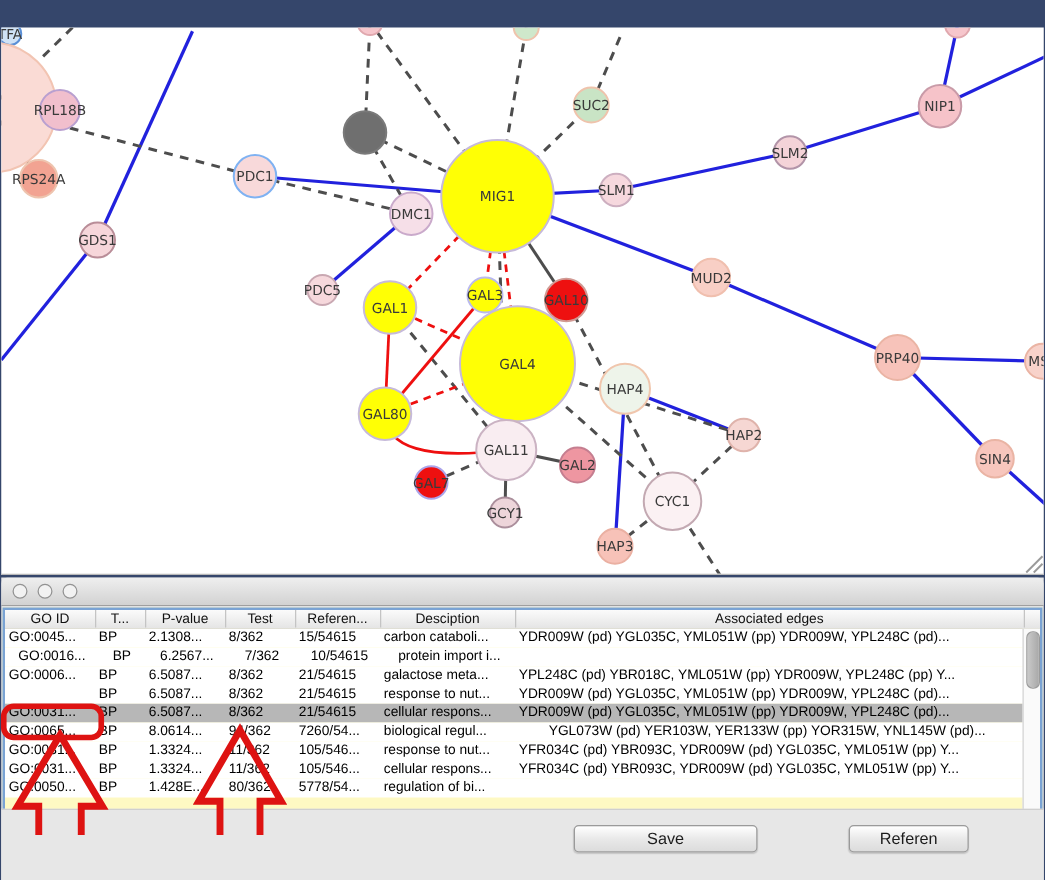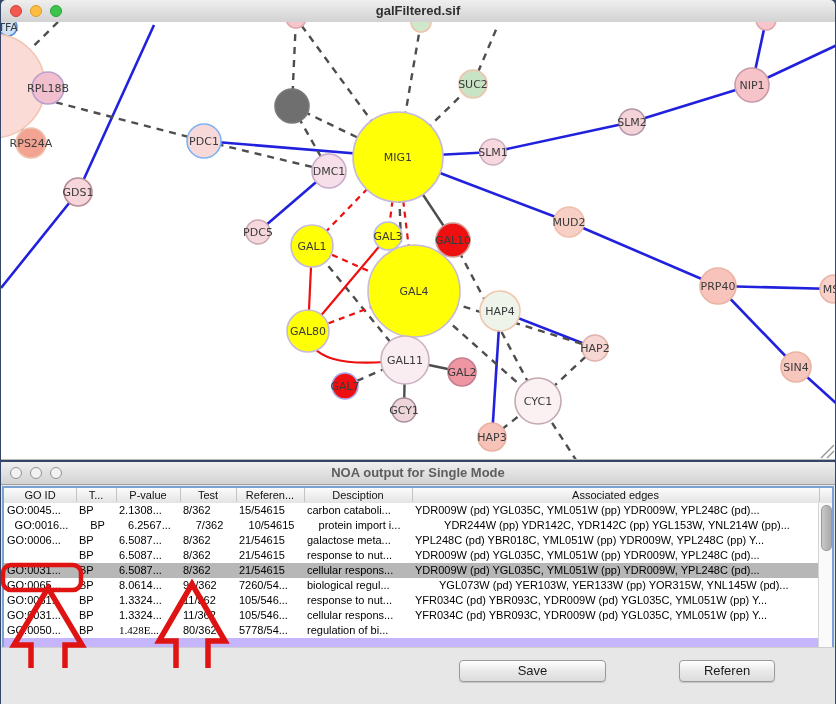--- a/index.html
+++ b/index.html
@@ -13,48 +13,40 @@
   .light{width:12px;height:12px;border-radius:50%;box-sizing:border-box;}
   .lt-close{background:#f4594f;border:1px solid #ce4137;}
   .lt-min{background:#fdbd40;border:1px solid #dd9e23;}
   .lt-zoom{background:#3cc44f;border:1px solid #27a434;}
   .lt-gray{background:#f2f2f2;border:1.5px solid #929292;}
   #net-body{position:absolute;top:22px;left:0;width:834px;height:437px;background:#ffffff;border-bottom:1px solid #b9b9b9;overflow:hidden;}
   #net-svg{position:absolute;top:0;left:0;}
   
   #noa-window{top:462px;height:242px;background:#e7e7e7;}
   #noa-window .titlebar .title{font-weight:bold;color:#5e5e5e;}
-  #table-wrap{position:absolute;top:24px;left:1px;width:828px;height:160px;border:2px solid #7aa3d4;background:#c4b5fd;}
+  #table-wrap{position:absolute;top:24px;left:1px;width:828px;height:160px;border:2px solid #7aa3d4;background:#fef9c3;}
   #thead{position:absolute;top:0;left:0;right:0;height:15px;background:linear-gradient(#fbfbfb,#e4e4e4);border-bottom:1px solid #b6b6b6;}
   .hcell{position:absolute;top:0;height:14px;font-size:11px;color:#111;text-align:center;line-height:14px;border-right:1px solid #c4c4c4;overflow:hidden;white-space:nowrap;}
   #tbody{position:absolute;top:15px;left:0;right:13px;bottom:0;overflow:hidden;}
   .trow{position:absolute;left:0;right:0;height:15px;background:#fff;}
   .trow.selected{background:#b7b7b7;}
   .tcell{position:absolute;top:0;height:15px;font-size:11px;line-height:15px;color:#000;white-space:nowrap;overflow:hidden;padding-left:3px;box-sizing:border-box;}
   #vscroll{position:absolute;top:15px;right:0;width:13px;bottom:0;background:#fafafa;border-left:1px solid #d4d4d4;}
   #vthumb{position:absolute;top:2px;left:1.5px;width:9px;height:44px;border-radius:5px;background:linear-gradient(90deg,#c9c9c9,#a9a9a9);border:1px solid #9b9b9b;}
   #footer{position:absolute;left:0;right:0;bottom:0;height:56px;border-top:1px solid #cfcfcf;background:#e7e7e7;}
   .mac-btn{position:absolute;top:12px;height:20px;border:1px solid #9a9a9a;border-radius:4px;background:linear-gradient(#ffffff,#e9e9e9 50%,#dcdcdc);font-size:13px;color:#1c1c1c;text-align:center;line-height:19px;box-shadow:0 1px 1px rgba(0,0,0,.15);}
   #save-btn{left:458px;width:145px;}
   #cancel-btn{left:678px;width:94px;}
   
   #annot{position:absolute;top:0;left:0;z-index:50;pointer-events:none;}
 </style>
 </head>
 <body>
 
 <div class="window" id="net-window">
-  <div class="titlebar">
-    <div class="lights">
-      <div class="light lt-close"></div>
-      <div class="light lt-min"></div>
-      <div class="light lt-zoom"></div>
-    </div>
-    <div class="title">galFiltered.sif</div>
-  </div>
   <div id="net-body">
     <svg id="net-svg" width="834" height="437" viewBox="0 22 834 437">
         <line x1="153" y1="25" x2="77" y2="192" stroke="#2121dd" stroke-width="2.6"></line>
         <line x1="77" y1="192" x2="0" y2="288" stroke="#2121dd" stroke-width="2.6"></line>
         <line x1="203" y1="141" x2="397" y2="157" stroke="#2121dd" stroke-width="2.6"></line>
         <line x1="328" y1="171" x2="257" y2="232" stroke="#2121dd" stroke-width="2.6"></line>
         <line x1="397" y1="157" x2="492" y2="152" stroke="#2121dd" stroke-width="2.6"></line>
         <line x1="492" y1="152" x2="631" y2="122" stroke="#2121dd" stroke-width="2.6"></line>
         <line x1="631" y1="122" x2="751" y2="85" stroke="#2121dd" stroke-width="2.6"></line>
         <line x1="751" y1="85" x2="765" y2="20" stroke="#2121dd" stroke-width="2.6"></line>
@@ -171,21 +163,20 @@
   </div>
 </div>
 
 <div class="window" id="noa-window">
   <div class="titlebar">
     <div class="lights">
       <div class="light lt-gray"></div>
       <div class="light lt-gray"></div>
       <div class="light lt-gray"></div>
     </div>
-    <div class="title">NOA output for Single Mode</div>
   </div>
 
   <div id="table-wrap">
     <div id="thead">
         <div class="hcell" style="left: 0px; width: 72px;">GO ID</div>
         <div class="hcell" style="left: 72px; width: 40px;">T...</div>
         <div class="hcell" style="left: 112px; width: 64px;">P-value</div>
         <div class="hcell" style="left: 176px; width: 56px;">Test</div>
         <div class="hcell" style="left: 232px; width: 68px;">Referen...</div>
         <div class="hcell" style="left: 300px; width: 108px;">Desciption</div>
@@ -201,21 +192,20 @@
           <div class="tcell" style="left: 300px; width: 108px;">carbon cataboli...</div>
           <div class="tcell" style="left: 408px; width: 407px;">YDR009W (pd) YGL035C, YML051W (pp) YDR009W, YPL248C (pd)...</div>
         </div>
         <div class="trow" style="top: 15px; text-align: center;">
           <div class="tcell" style="left: 0px; width: 72px;">GO:0016...</div>
           <div class="tcell" style="left: 72px; width: 40px;">BP</div>
           <div class="tcell" style="left: 112px; width: 64px;">6.2567...</div>
           <div class="tcell" style="left: 176px; width: 56px;">7/362</div>
           <div class="tcell" style="left: 232px; width: 68px;">10/54615</div>
           <div class="tcell" style="left: 300px; width: 108px;">protein import i...</div>
-          <div class="tcell" style="left: 408px; width: 407px;">YDR244W (pp) YDR142C, YDR142C (pp) YGL153W, YNL214W (pp)...</div>
         </div>
         <div class="trow" style="top: 30px;">
           <div class="tcell" style="left: 0px; width: 72px;">GO:0006...</div>
           <div class="tcell" style="left: 72px; width: 40px;">BP</div>
           <div class="tcell" style="left: 112px; width: 64px;">6.5087...</div>
           <div class="tcell" style="left: 176px; width: 56px;">8/362</div>
           <div class="tcell" style="left: 232px; width: 68px;">21/54615</div>
           <div class="tcell" style="left: 300px; width: 108px;">galactose meta...</div>
           <div class="tcell" style="left: 408px; width: 407px;">YPL248C (pd) YBR018C, YML051W (pp) YDR009W, YPL248C (pp) Y...</div>
         </div>
@@ -260,21 +250,21 @@
           <div class="tcell" style="left: 72px; width: 40px;">BP</div>
           <div class="tcell" style="left: 112px; width: 64px;">1.3324...</div>
           <div class="tcell" style="left: 176px; width: 56px;">11/362</div>
           <div class="tcell" style="left: 232px; width: 68px;">105/546...</div>
           <div class="tcell" style="left: 300px; width: 108px;">cellular respons...</div>
           <div class="tcell" style="left: 408px; width: 407px;">YFR034C (pd) YBR093C, YDR009W (pd) YGL035C, YML051W (pp) Y...</div>
         </div>
         <div class="trow" style="top: 120px;">
           <div class="tcell" style="left: 0px; width: 72px;">GO:0050...</div>
           <div class="tcell" style="left: 72px; width: 40px;">BP</div>
-          <div class="tcell" style="left: 112px; width: 64px; font-family: Liberation Serif, serif;">1.428E...</div>
+          <div class="tcell" style="left: 112px; width: 64px;">1.428E...</div>
           <div class="tcell" style="left: 176px; width: 56px;">80/362</div>
           <div class="tcell" style="left: 232px; width: 68px;">5778/54...</div>
           <div class="tcell" style="left: 300px; width: 108px;">regulation of bi...</div>
         </div>
       </div>
     <div id="vscroll">
       <div id="vthumb"></div>
     </div>
   </div>
 

